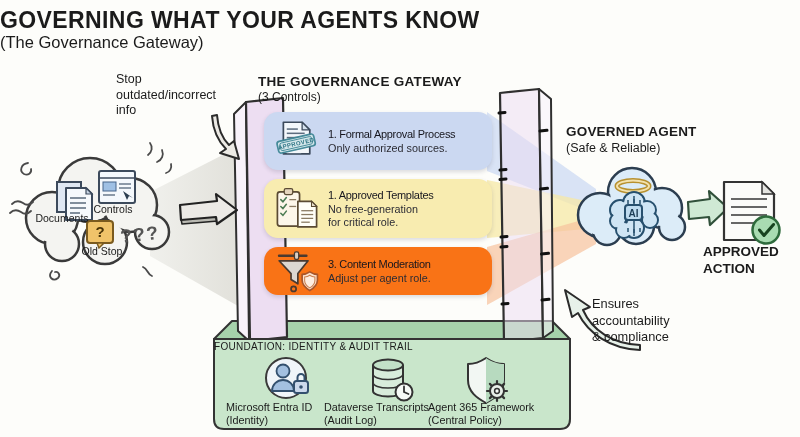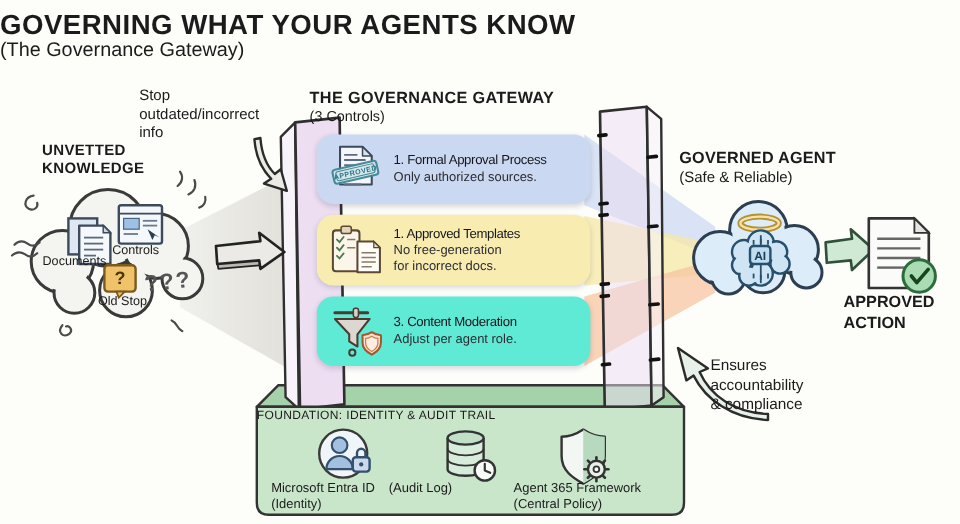--- a/index.html
+++ b/index.html
@@ -5,21 +5,21 @@
   html,body{margin:0;padding:0;background:#fff}
   .stage{position:relative;width:800px;height:437px;background:#fdfdfa;overflow:hidden;
          font-family:"Liberation Sans",sans-serif;color:#1b1b1b}
   svg.layer{position:absolute;left:0;top:0}
   .z1{z-index:1}.z3{z-index:3}
   .band{position:absolute;left:264px;width:228px;border-radius:14px;display:flex;align-items:center;
         box-sizing:border-box;padding:0 4px 0 10px;gap:8px;z-index:2;
         box-shadow:0 2px 4px rgba(60,60,90,.18)}
   .b1{top:112px;height:58px;background:#cbd8f1}
   .b2{top:179px;height:59px;background:#f8ecb0}
-  .b3{top:247px;height:58px;background:#5eead4}
+  .b3{top:247px;height:48px;background:#f97316}
   .band svg{flex:0 0 auto}
   .bt{font-size:11px;font-weight:normal;letter-spacing:-.3px;white-space:nowrap;color:#16161e}
   .bd{font-size:10.8px;color:#2c2c34;line-height:13px;margin-top:2px}
   .txt{position:absolute;text-align:left;z-index:4}
   .pre{white-space:pre-line}
   #title{left:0;right:0;top:7px;font-size:23px;font-weight:bold;letter-spacing:.4px}
   #subtitle{left:0;right:0;top:33px;font-size:16.5px}
   .gw-h{left:258px;width:240px;top:74px;font-size:13.5px;font-weight:bold;letter-spacing:.3px}
   .gw-s{left:258px;width:240px;top:90px;font-size:12px}
   .unv-h{left:35px;width:124px;top:118px;font-size:12.5px;font-weight:bold;line-height:15px;letter-spacing:.3px}
@@ -101,21 +101,21 @@
       <g stroke="#8a7a62" stroke-width="1.5">
         <path d="M32,27 H46"></path>
           <path d="M32,31.5 H46"></path>
           <path d="M32,36 H46"></path>
           <path d="M32,40.5 H42"></path>
       </g>
     </svg>
     <div>
       <div class="bt">1. Approved Templates</div>
       <div class="bd pre">No free-generation
-for incorrect docs.</div>
+for critical role.</div>
     </div>
   </div>
 
   <div class="band b3">
     <svg width="46" height="44" viewBox="0 0 54 50">
       <path d="M6,7 H38" stroke="#4a3a30" stroke-width="3" stroke-linecap="round"></path>
       <rect x="24" y="2.5" width="5" height="9" rx="2" fill="#d8cfc6" stroke="#4a3a30" stroke-width="1.5"></rect>
       <path d="M6,13 H40 L28,28 V40 L20,35 V28 Z" fill="#dcd7d1" stroke="#4a3a30" stroke-width="2" stroke-linejoin="round"></path>
       <circle cx="23" cy="46" r="3" fill="none" stroke="#4a3a30" stroke-width="2"></circle>
       <path d="M42,26 C45,28 48,29 51,29 L51,36 C51,42 47,45 42,48 C37,45 33,42 33,36 L33,29 C36,29 39,28 42,26 Z" fill="#fbe2d0" stroke="#a8552a" stroke-width="2" stroke-linejoin="round"></path>
@@ -314,22 +314,20 @@
       <path d="M759.5,230 l4.5,5.5 l9.5,-11" fill="none" stroke="#17431f" stroke-width="3" stroke-linecap="round" stroke-linejoin="round"></path>
     </g>
   </svg>
 
   <div class="txt" id="title">GOVERNING WHAT YOUR AGENTS KNOW</div>
   <div class="txt" id="subtitle">(The Governance Gateway)</div>
 
   <div class="txt gw-h">THE GOVERNANCE GATEWAY</div>
   <div class="txt gw-s">(3 Controls)</div>
 
-  <div class="txt unv-h pre">UNVETTED
-KNOWLEDGE</div>
   <div class="txt stop pre">Stop
 outdated/incorrect
 info</div>
 
   <div class="cl cl-doc">Documents</div>
   <div class="cl cl-web">Controls</div>
   <div class="cl cl-old">Old Stop</div>
 
   <div class="txt gov-h">GOVERNED AGENT</div>
   <div class="txt gov-s">(Safe &amp; Reliable)</div>
@@ -339,20 +337,21 @@
   <div class="txt ensures pre">Ensures
 accountability
 &amp; compliance</div>
 
   <div class="txt found-h">FOUNDATION: IDENTITY &amp; AUDIT TRAIL</div>
   <div class="txt fi fi1">
     <div>Microsoft Entra ID</div>
     <div>(Identity)</div>
   </div>
   <div class="txt fi fi2">
+    <div>Dataverse Transcripts</div>
     <div>(Audit Log)</div>
   </div>
   <div class="txt fi fi3">
     <div>Agent 365 Framework</div>
     <div>(Central Policy)</div>
   </div>
 
 </div>
 
 </body></html>

